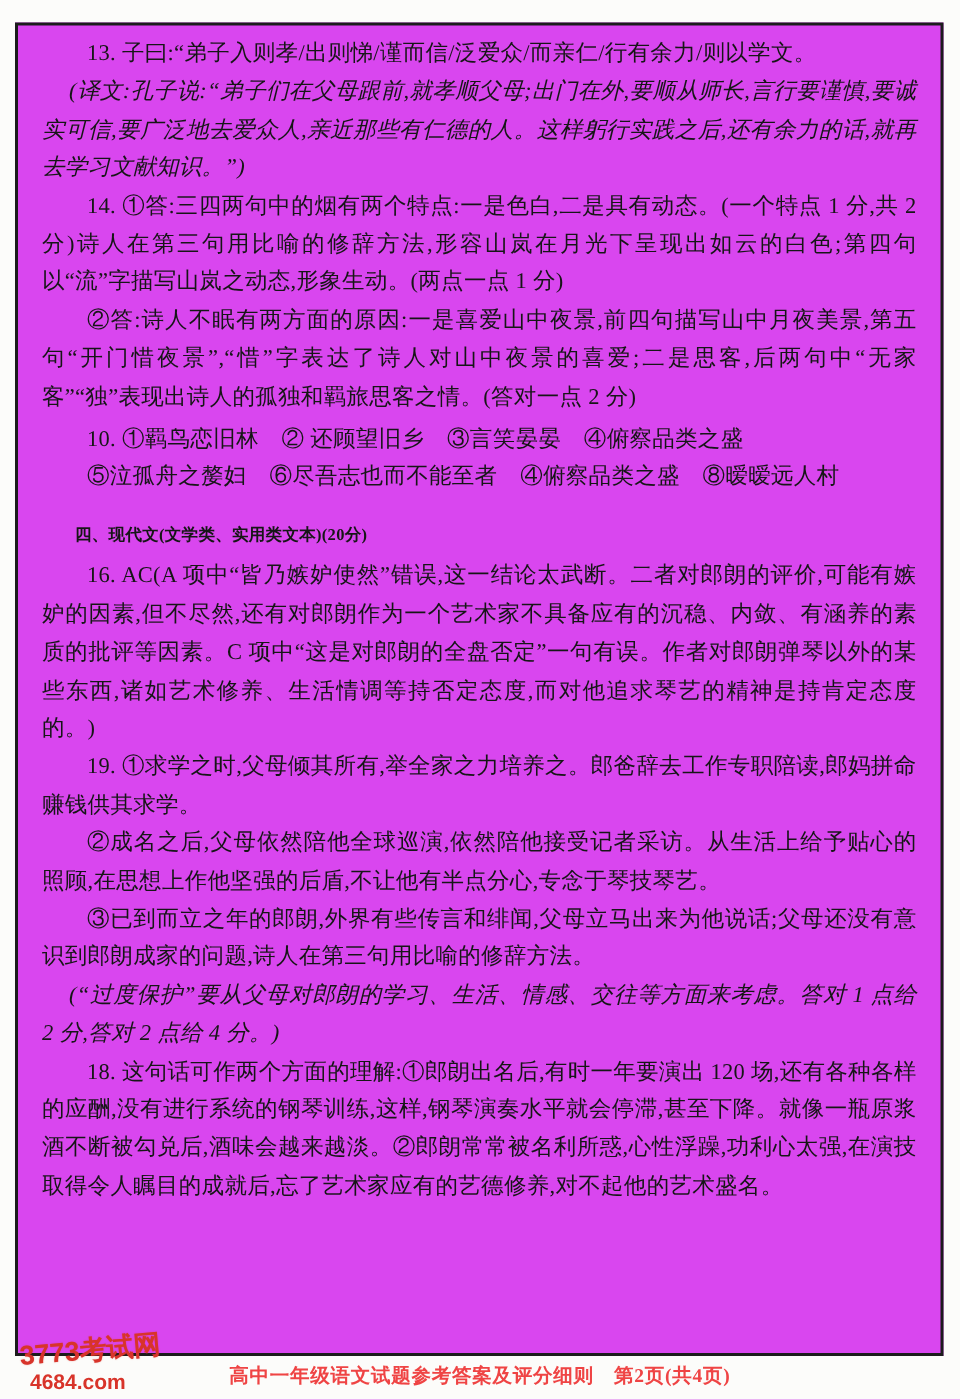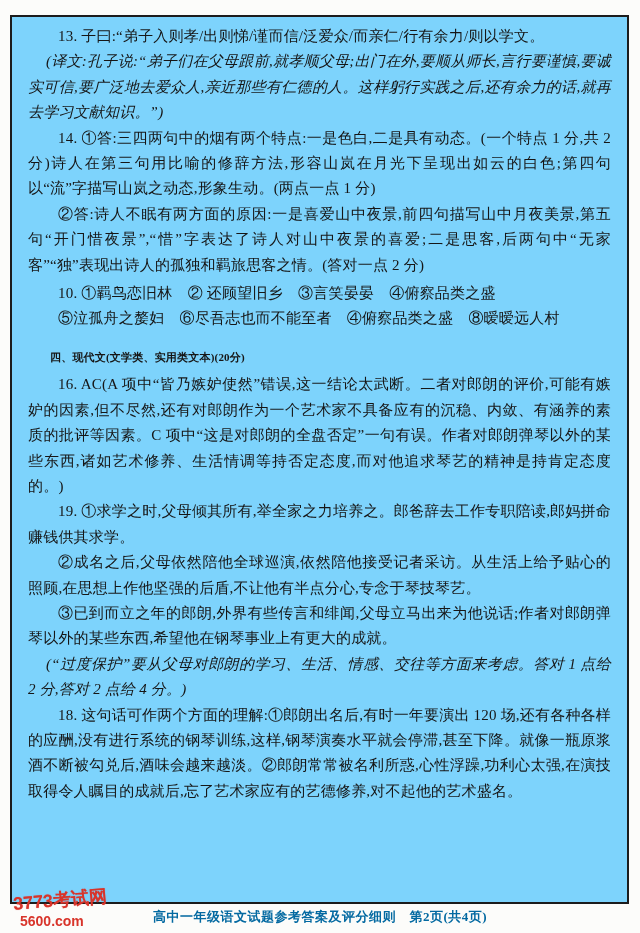--- a/index.html
+++ b/index.html
@@ -14,21 +14,21 @@
     width: 640px; height: 933px;
     background: #fcfcfa;
     overflow: hidden;
   }
   .page-frame {
     position: absolute;
     left: 10px; top: 15px;
     width: 619px; height: 889px;
     border: 2px solid #1c1c1c;
     padding: 7px 16px 6px 16px;
-    background: #7dd3fc;
+    background: #d946ef;
   }
   p.para {
     margin: 0;
     font-size: 15px;
     line-height: 25.4px;
     color: #161616;
     text-align: justify;
     text-indent: 2em;
     letter-spacing: 0.2px;
   }
@@ -40,21 +40,21 @@
     margin-bottom: 2px;
   }
   p.para-gap { margin-top: 3px; }
   .footer-bar {
     position: absolute;
     left: 0; right: 0; bottom: 5px;
     height: 20px;
     text-align: center;
     font-size: 13px;
     font-weight: bold;
-    color: #0369a1;
+    color: #ef4444;
     letter-spacing: 0.5px;
   }
   .site-url {
     position: absolute;
     left: 20px; bottom: 4px;
     color: #d8342a;
     font-weight: bold;
     font-size: 14px;
     font-family: "Liberation Sans", "DejaVu Sans", sans-serif;
     filter: blur(0.3px);
@@ -80,26 +80,26 @@
     <p class="para">13. 子曰:“弟子入则孝/出则悌/谨而信/泛爱众/而亲仁/行有余力/则以学文。</p>
     <p class="para para-paren">(译文:孔子说:“弟子们在父母跟前,就孝顺父母;出门在外,要顺从师长,言行要谨慎,要诚实可信,要广泛地去爱众人,亲近那些有仁德的人。这样躬行实践之后,还有余力的话,就再去学习文献知识。”)</p>
     <p class="para">14. ①答:三四两句中的烟有两个特点:一是色白,二是具有动态。(一个特点 1 分,共 2 分)诗人在第三句用比喻的修辞方法,形容山岚在月光下呈现出如云的白色;第四句以“流”字描写山岚之动态,形象生动。(两点一点 1 分)</p>
     <p class="para">②答:诗人不眠有两方面的原因:一是喜爱山中夜景,前四句描写山中月夜美景,第五句“开门惜夜景”,“惜”字表达了诗人对山中夜景的喜爱;二是思客,后两句中“无家客”“独”表现出诗人的孤独和羁旅思客之情。(答对一点 2 分)</p>
     <p class="para para-gap">10. ①羁鸟恋旧林　② 还顾望旧乡　③言笑晏晏　④俯察品类之盛</p>
     <p class="para">⑤泣孤舟之嫠妇　⑥尽吾志也而不能至者　④俯察品类之盛　⑧暧暧远人村</p>
     <p class="para para-heading">四、现代文(文学类、实用类文本)(20分)</p>
     <p class="para">16. AC(A 项中“皆乃嫉妒使然”错误,这一结论太武断。二者对郎朗的评价,可能有嫉妒的因素,但不尽然,还有对郎朗作为一个艺术家不具备应有的沉稳、内敛、有涵养的素质的批评等因素。C 项中“这是对郎朗的全盘否定”一句有误。作者对郎朗弹琴以外的某些东西,诸如艺术修养、生活情调等持否定态度,而对他追求琴艺的精神是持肯定态度的。)</p>
     <p class="para">19. ①求学之时,父母倾其所有,举全家之力培养之。郎爸辞去工作专职陪读,郎妈拼命赚钱供其求学。</p>
     <p class="para">②成名之后,父母依然陪他全球巡演,依然陪他接受记者采访。从生活上给予贴心的照顾,在思想上作他坚强的后盾,不让他有半点分心,专念于琴技琴艺。</p>
-    <p class="para">③已到而立之年的郎朗,外界有些传言和绯闻,父母立马出来为他说话;作者对郎朗弹琴以外的某些东西,希望他在钢琴事业上有更大的成就。</p>
+    <p class="para">③已到而立之年的郎朗,外界有些传言和绯闻,父母立马出来为他说话;父母还没有意识到郎朗成家的问题,诗人在第三句用比喻的修辞方法。</p>
     <p class="para para-paren">(“过度保护”要从父母对郎朗的学习、生活、情感、交往等方面来考虑。答对 1 点给 2 分,答对 2 点给 4 分。)</p>
     <p class="para">18. 这句话可作两个方面的理解:①郎朗出名后,有时一年要演出 120 场,还有各种各样的应酬,没有进行系统的钢琴训练,这样,钢琴演奏水平就会停滞,甚至下降。就像一瓶原浆酒不断被勾兑后,酒味会越来越淡。②郎朗常常被名利所惑,心性浮躁,功利心太强,在演技取得令人瞩目的成就后,忘了艺术家应有的艺德修养,对不起他的艺术盛名。</p>
   </div>
 
   <div class="site-logo">3773考试网</div>
 
   <div class="footer-bar">
     <span>高中一年级语文试题参考答案及评分细则　第2页(共4页)</span>
   </div>
 
-  <div class="site-url">5600.com</div>
+  <div class="site-url">4684.com</div>
 
 </div>
 
 </body></html>

